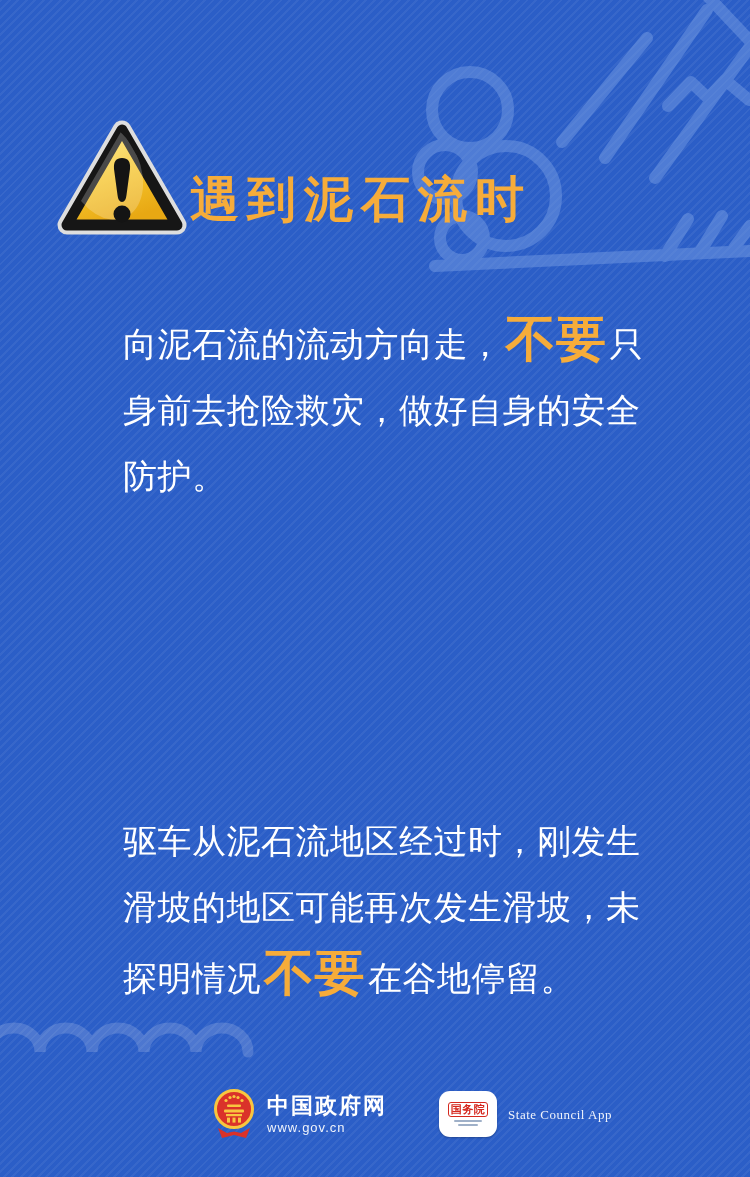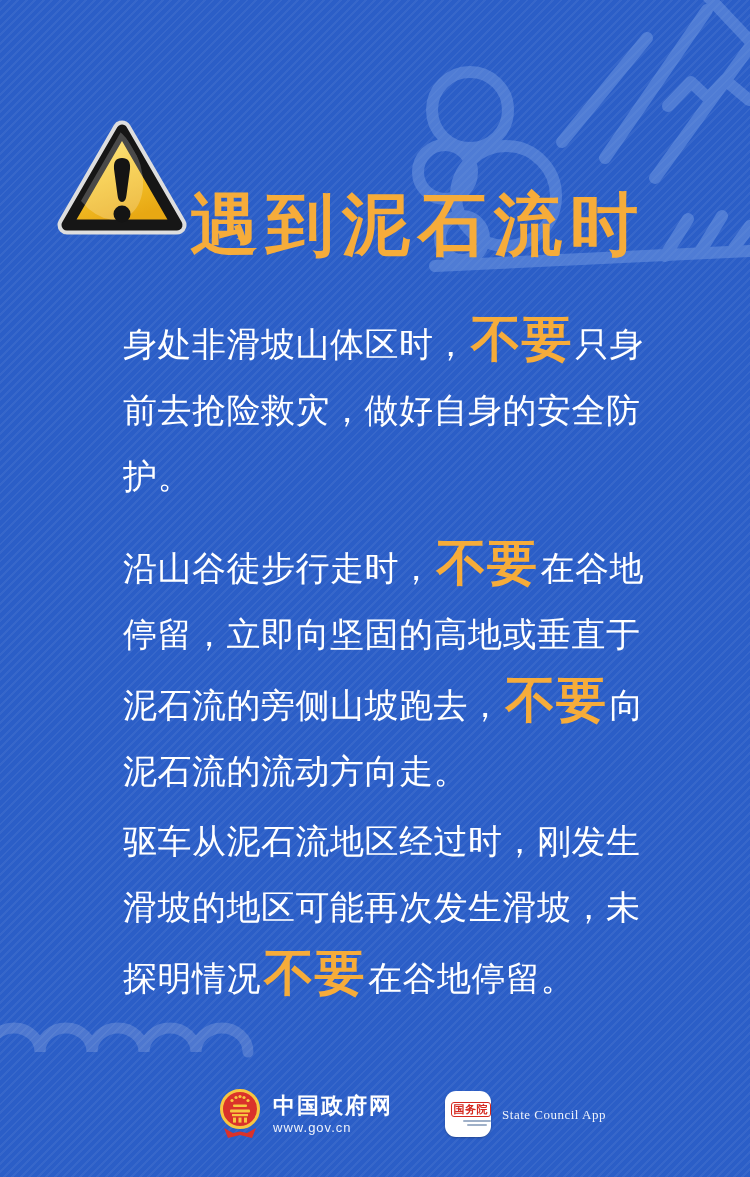--- a/index.html
+++ b/index.html
@@ -14,22 +14,22 @@
       rgba(255,255,255,0.055) 0px, rgba(255,255,255,0.055) 2px,
       rgba(255,255,255,0) 2px, rgba(255,255,255,0) 6px);
   }
   .deco{position:absolute;pointer-events:none;}
   .deco-topright{top:0;right:0;}
   .deco-wave{left:-14px;top:1012px;}
 
   
   .warn-icon{position:absolute;left:56px;top:114px;width:132px;height:132px;}
   .title{
-    position:absolute;left:190px;top:136px;
-    font-size:68px;line-height:84px;font-weight:900;
+    position:absolute;left:190px;top:124px;
+    font-size:49px;line-height:84px;font-weight:900;
     letter-spacing:8px;color:var(--accent,#f6ac3a);
     white-space:nowrap;
   }
 
   
   .para{
     position:absolute;left:123px;width:538px;margin:0;
     font-size:34px;line-height:66px;color:var(--text,#ffffff);
     letter-spacing:0.5px;text-align:left;
   }
@@ -44,22 +44,22 @@
     position:absolute;left:0;top:1088px;width:100%;
     display:flex;justify-content:center;align-items:center;gap:52px;padding-left:37px;
   }
   .brand{display:flex;align-items:center;gap:11px;}
   .brand-text{display:flex;flex-direction:column;justify-content:center;}
   .brand-name{font-size:22px;font-weight:bold;color:#ffffff;letter-spacing:2px;line-height:26px;}
   .brand-sub{font-size:13px;color:rgba(255,255,255,0.92);letter-spacing:1px;line-height:17px;}
   .brand-sub.serif{font-family:"Liberation Serif","DejaVu Serif",serif;font-size:13px;letter-spacing:0.5px;}
 
   .app-icon{
-    width:46px;height:46px;background:#ffffff;border-radius:11px;
-    display:flex;flex-direction:column;align-items:flex-end;justify-content:center;gap:3px;
+    width:58px;height:46px;background:#ffffff;border-radius:11px;
+    display:flex;flex-direction:column;align-items:center;justify-content:center;gap:3px;
     box-shadow:0 1px 2px rgba(0,0,0,0.25);
   }
   .app-badge{
     font-size:11px;font-weight:bold;color:#d5281e;
     border:1.5px solid #d5281e;border-radius:3px;padding:0 2px;line-height:13px;
     letter-spacing:0.5px;
   }
   .app-lines{display:flex;flex-direction:column;gap:2px;align-items:center;}
   .app-lines i{display:block;height:2px;background:#9fb0c8;border-radius:1px;}
   .app-lines i:nth-child(1){width:28px;}
@@ -112,22 +112,21 @@
     <path d="M66 16 L121 111 L11 111 Z" fill="url(#yg)" stroke="#161616" stroke-width="11" stroke-linejoin="round"></path>
     <g clip-path="url(#triclip)">
       <ellipse cx="48" cy="56" rx="36" ry="52" fill="rgba(255,255,255,0.22)" transform="rotate(-24 48 56)"></ellipse>
     </g>
     <path d="M66 44 q9 0 8 11 l-3.5 26 q-0.7 7 -4.5 7 q-3.8 0 -4.5 -7 l-3.5 -26 q-1 -11 8 -11 Z" fill="#141414"></path>
     <circle cx="66" cy="100" r="8.5" fill="#141414"></circle>
   </svg>
 
   <h1 class="title">遇到泥石流时</h1>
 
-  <p class="para p1"><span>身处非滑坡山体区时，</span><span class="em">不要</span><span>只身前去抢险救灾，做好自身的安全防护。</span></p>
-  <p class="para p2"><span>沿山谷徒步行走时，</span><span class="em">不要</span><span>在谷地停留，立即向坚固的高地或垂直于泥石流的旁侧山坡跑去，</span><span class="em">不要</span><span>向泥石流的流动方向走。</span></p>
+  <p class="para p1"><span>向泥石流的流动方向走，</span><span class="em">不要</span><span>只身前去抢险救灾，做好自身的安全防护。</span></p>
   <p class="para p3"><span>驱车从泥石流地区经过时，刚发生滑坡的地区可能再次发生滑坡，未探明情况</span><span class="em">不要</span><span>在谷地停留。</span></p>
 
   <div class="footer">
 
     <div class="brand">
       <svg width="44" height="52" viewBox="0 0 44 52">
         <circle cx="22" cy="21" r="18.5" fill="#da322a" stroke="#f8c63f" stroke-width="3"></circle>
         <circle cx="14" cy="12.5" r="1.6" fill="#f8c63f"></circle>
         <circle cx="18" cy="9.5" r="1.6" fill="#f8c63f"></circle>
         <circle cx="22" cy="8.5" r="1.6" fill="#f8c63f"></circle>

